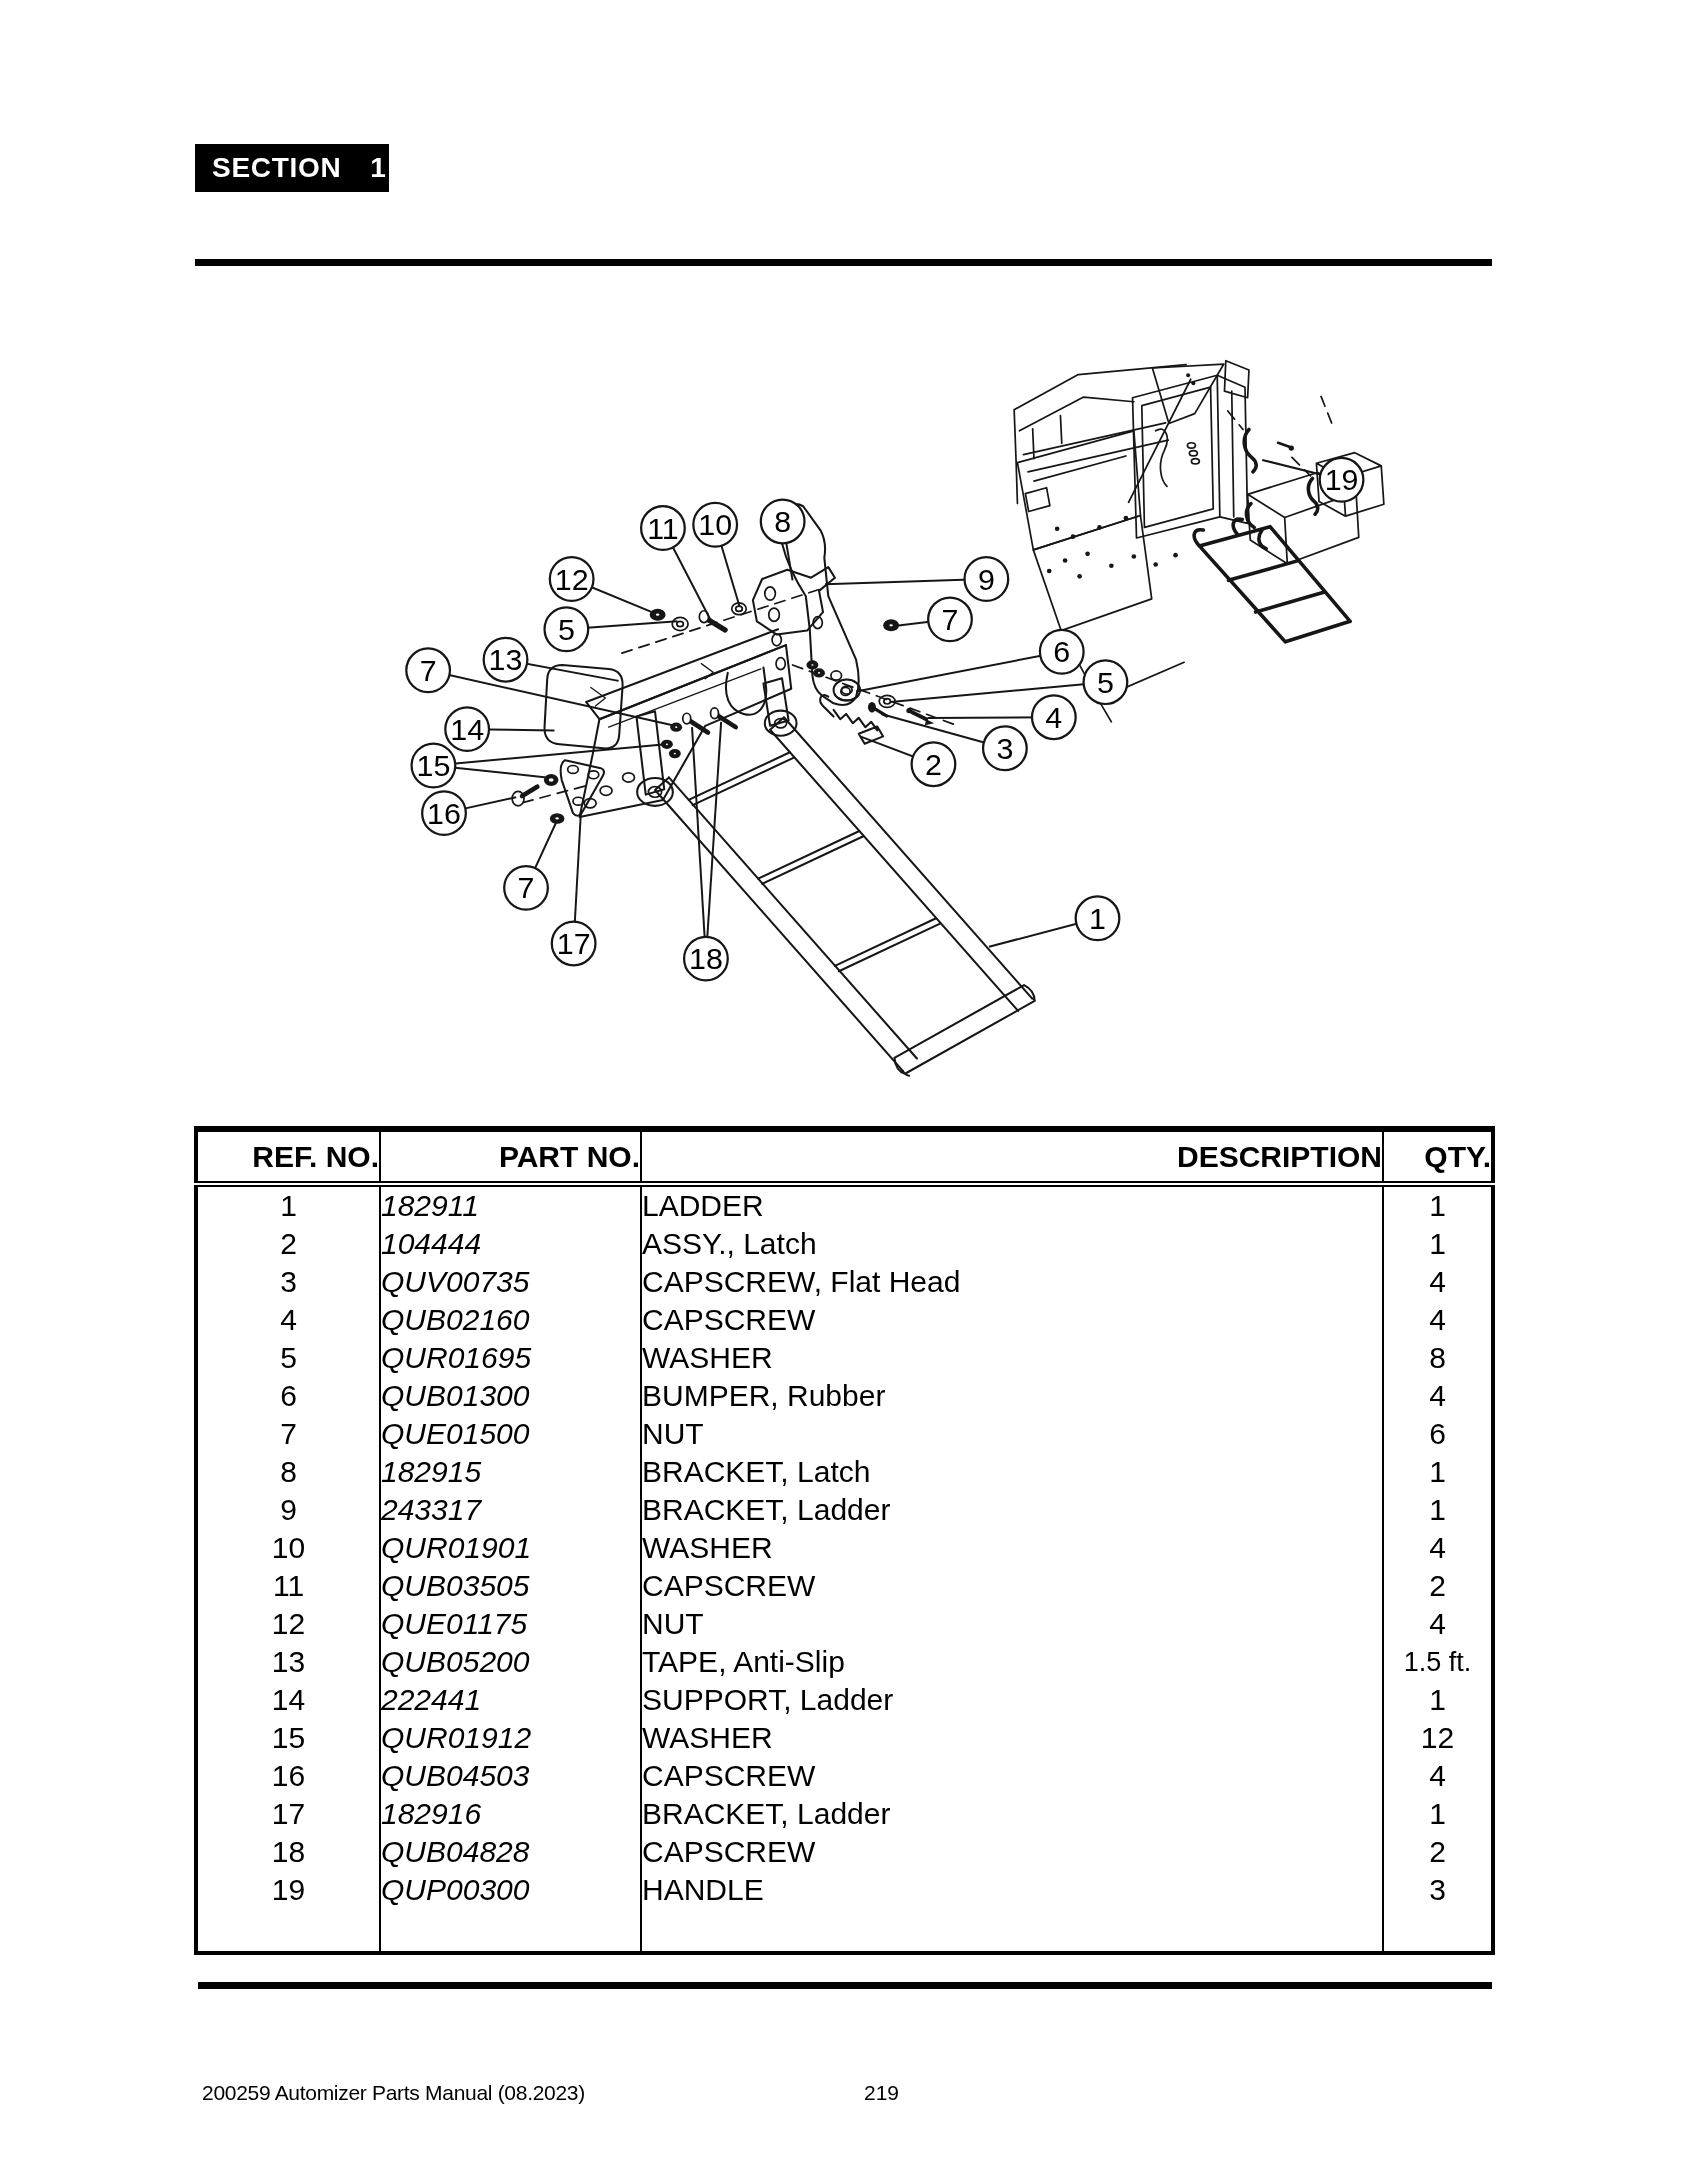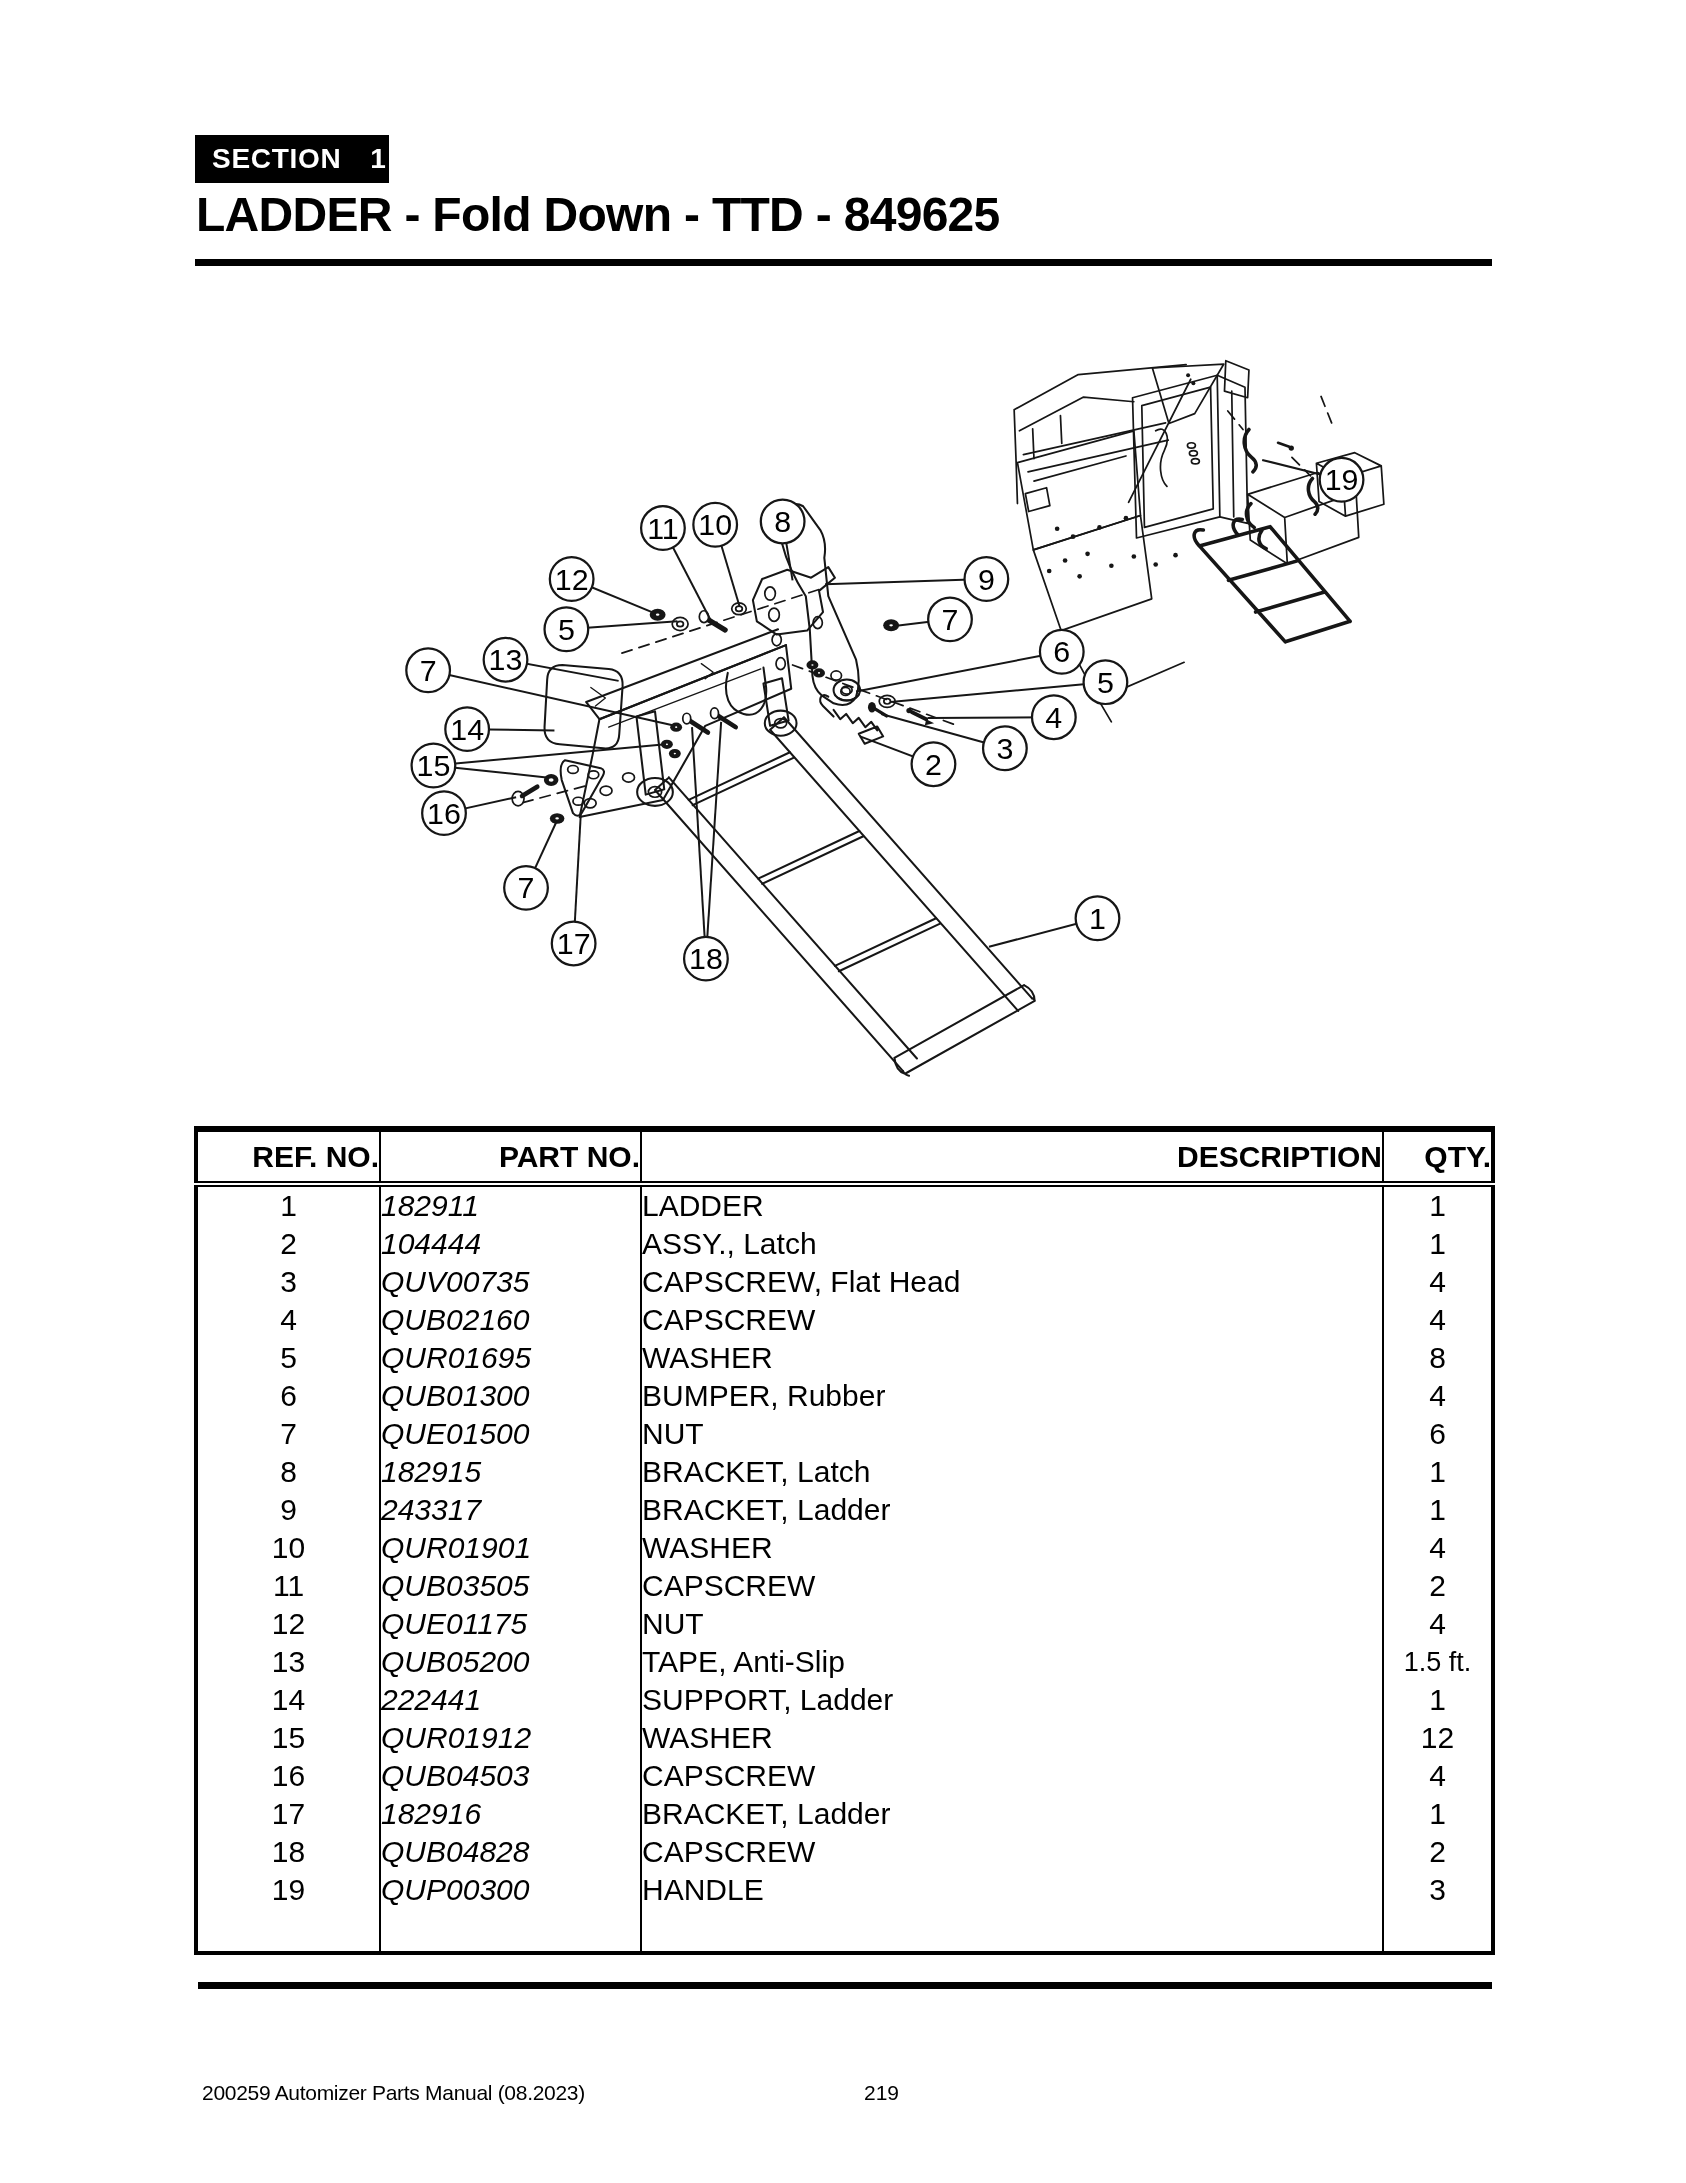--- a/index.html
+++ b/index.html
@@ -1,19 +1,19 @@
 <!DOCTYPE html>
 <html style="font-size:10.6px"><head>
 <meta charset="utf-8">
 <style>
   html,body{margin:0;padding:0;background:#888;}
   .page{position:relative;width:1687px;height:2183px;background:#fff;
         font-family:"Liberation Sans",sans-serif;color:#000;overflow:hidden;}
   
-  .badge{position:absolute;left:195px;top:135px;width:194px;height:48px;background:#000;
+  .badge{position:absolute;left:195px;top:144px;width:194px;height:48px;background:#000;
          color:#fff;display:flex;align-items:center;font-weight:bold;font-size:28px;}
   .badge .lbl{margin-left:17px;letter-spacing:0.7px;}
   .badge .num{margin-left:29px;}
   .title{position:absolute;left:196px;top:187px;margin:0;font-size:48px;font-weight:bold;
          letter-spacing:-0.7px;white-space:nowrap;}
   .title-rule{position:absolute;left:195px;top:259px;width:1297px;height:6.6px;background:#000;}
   
   #diagram{position:absolute;left:0;top:284px;}
   .art{stroke:#161616;fill:none;stroke-width:2.6;stroke-linecap:round;stroke-linejoin:round;}
   .art .sw3{stroke-width:3.1;}
@@ -46,21 +46,20 @@
 </style>
 </head>
 <body>
 
 <div class="page">
 
   <div class="badge">
     <span class="lbl">SECTION</span>
     <span class="num">1</span>
   </div>
-  <h1 class="title">LADDER - Fold Down - TTD - 849625</h1>
   <div class="title-rule"></div>
 
   <svg id="diagram" width="1687" height="840" viewBox="0 430 2550 1270" xmlns="http://www.w3.org/2000/svg">
     <g class="art">
 
       <path d="M1533,620 L1630,567 L1793,552 M1541,652 L1638,601 L1714,608
                M1533,620 L1536,700 L1538,762 M1561,649 L1563,694 M1603,629 L1605,671
                M1547,688 L1762,640 M1554,714 L1766,666"></path>
       <path d="M1538,700 L1714,652 L1724,780 L1562,832 Z M1563,728 L1702,690
                M1550,747 l32,-9 l5,27 l-32,9 Z"></path>

